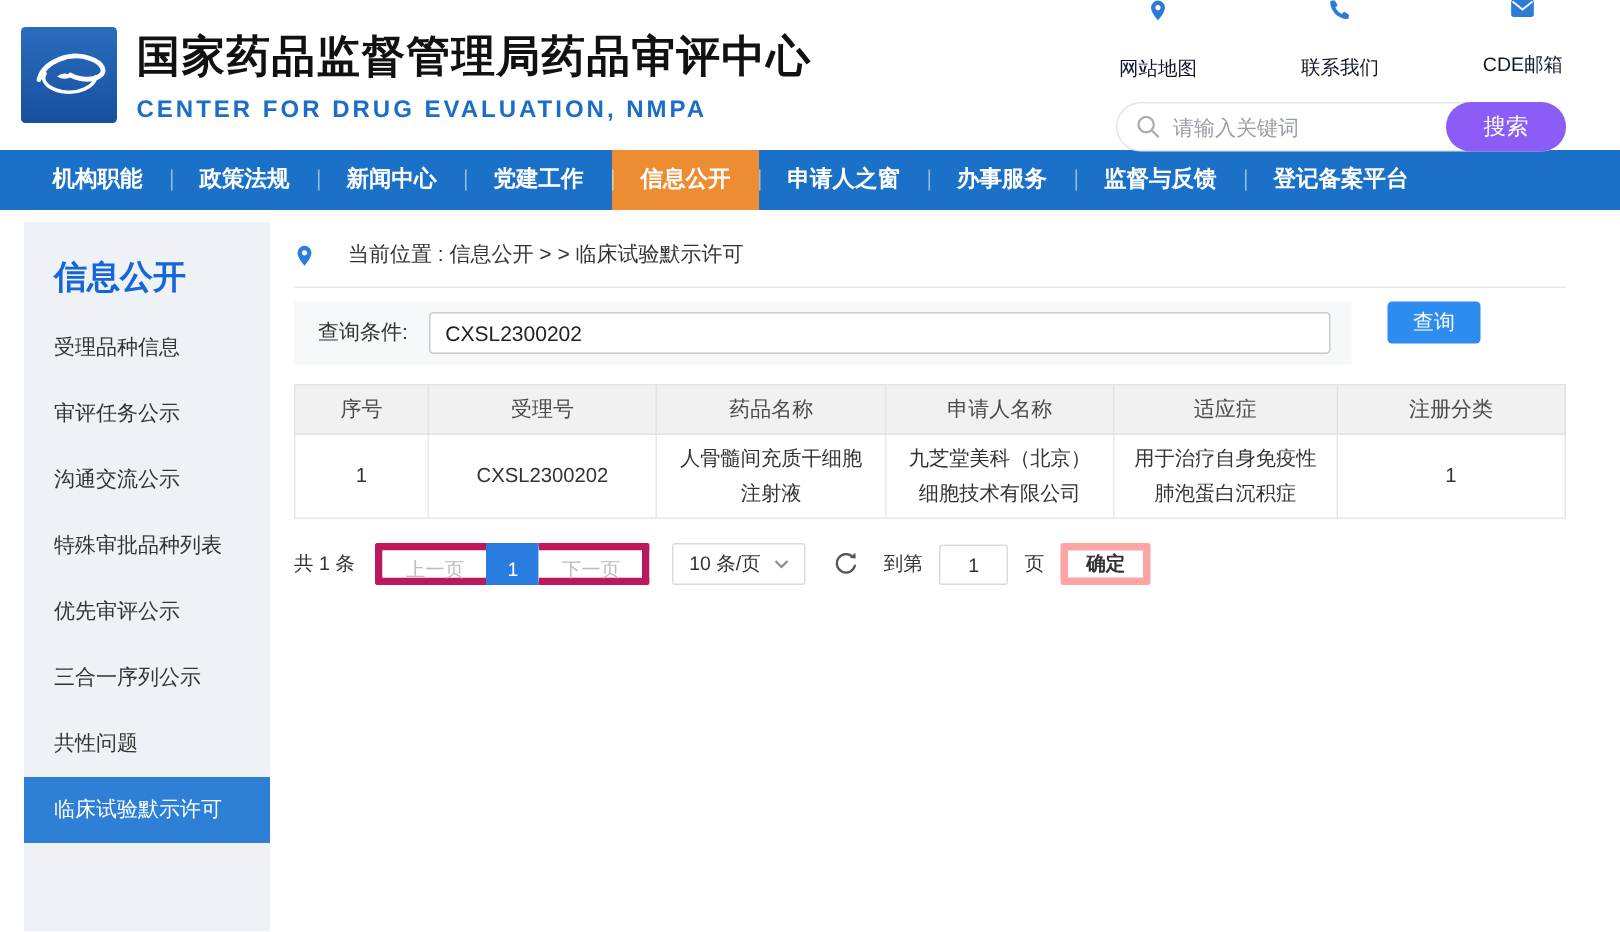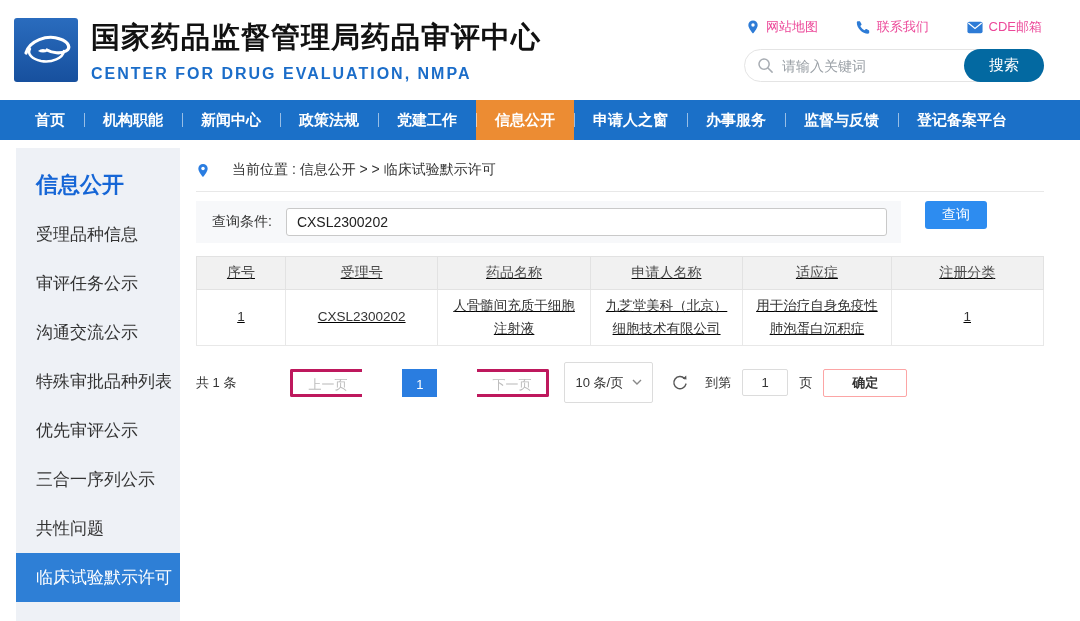--- a/index.html
+++ b/index.html
@@ -7,64 +7,64 @@
     font-family:"Liberation Sans","DejaVu Sans",sans-serif; }
 
   
   .header { height:100px; display:flex; align-items:center; padding:0 36px 0 14px; background:#fff; }
   .logo { width:64px; height:64px; flex-shrink:0; }
   .brand { margin-left:13px; }
   .brand-title { font-size:29px; font-weight:bold; color:#111; letter-spacing:1px; white-space:nowrap; }
   .brand-sub { font-size:16px; font-weight:bold; color:#1b6dc9; letter-spacing:2px; margin-top:7px; white-space:nowrap; }
   .header-right { margin-left:auto; width:300px; }
   .top-links { display:flex; justify-content:space-between; margin-bottom:13px; padding:0 2px; }
-  .top-link { display:flex; align-items:center; gap:6px; font-size:13px; color:#ec4899; cursor:pointer; white-space:nowrap; }
+  .top-link { display:flex; align-items:center; gap:22px; font-size:13px; color:#0f172a; cursor:pointer; white-space:nowrap;flex-direction:column; }
   .search-bar { display:flex; align-items:center; border:1px solid #e4e4e4; border-radius:17px; height:33px; background:#fff; padding-left:12px; }
   .search-input { border:none; outline:none; flex:1; font-size:14px; color:#333; margin-left:8px; min-width:0; background:transparent; }
   .search-input::placeholder { color:#9aa0a6; }
-  .search-btn { height:33px; margin:-1px -1px -1px 0; border:none; border-radius:17px; background:#0369a1; color:#fff; font-size:15px; padding:0 25px; cursor:pointer; }
+  .search-btn { height:33px; margin:-1px -1px -1px 0; border:none; border-radius:17px; background:#8b5cf6; color:#fff; font-size:15px; padding:0 25px; cursor:pointer; }
 
   
   .nav { height:40px; background:#1b70c8; display:flex; align-items:stretch; padding-left:16px; }
   .nav-item { position:relative; color:#fff; font-size:15px; font-weight:bold; line-height:40px; padding:0 19px; cursor:pointer; white-space:nowrap; }
   .nav-item + .nav-item::before { content:""; position:absolute; left:0; top:13px; height:14px; width:1px; background:rgba(255,255,255,.55); }
   .nav-item.active { background:#ec8c33; }
 
   
   .container { display:flex; align-items:stretch; height:481px; padding:8px 36px 0 16px; }
   .sidebar { width:164px; flex-shrink:0; background:#eef1f6; }
   .sidebar-title { color:#1666d6; font-size:22px; font-weight:bold; padding:22px 0 10px 20px; }
-  .side-item { font-size:17px; color:#333; padding:13px 0 13px 20px; cursor:pointer; }
+  .side-item { font-size:14px; color:#333; padding:13px 0 13px 20px; cursor:pointer; }
   .side-item.active { background:#2e7fd6; color:#fff; }
 
   .main { flex:1; margin-left:16px; min-width:0; }
   .breadcrumb { display:flex; align-items:center; gap:22px; padding:13px 0 12px; border-bottom:1px solid #e8e8e8; font-size:14px; color:#333; }
 
   .query-row { display:flex; align-items:flex-start; margin-top:9px; }
   .query-box { width:705px; background:#f7f8fa; display:flex; align-items:center; padding:7px 14px 7px 16px; }
   .query-label { font-size:14px; color:#333; margin-right:14px; white-space:nowrap; }
   .query-input { flex:1; height:28px; border:1px solid #c9c9c9; border-radius:3px; padding:0 10px; font-size:14px; color:#222; background:#fff; outline:none; }
   .query-btn { margin-left:24px; background:#2d8cf0; color:#fff; border:none; border-radius:3px; height:28px; padding:0 17px; font-size:14px; cursor:pointer; }
 
-  table.results { width:100%; border-collapse:collapse; margin-top:13px; table-layout:fixed;text-decoration:underline; }
+  table.results { width:100%; border-collapse:collapse; margin-top:13px; table-layout:fixed; }
   table.results th { background:#f1f1f1; border:1px solid #e2e2e2; font-weight:normal; font-size:14px; color:#4a4a4a; height:33px; }
   table.results td { border:1px solid #e8e8e8; text-align:center; font-size:13.5px; color:#333; height:56px; padding:4px 12px; line-height:1.65; background:#fff; }
 
   .pagination { display:flex; align-items:center; margin-top:16px; font-size:13px; color:#333; }
   .pg-total { margin-right:14px; white-space:nowrap; }
   .pg-group { display:flex; }
-  .pg-btn { border:3px solid #be185d; height:28px; line-height:26px; padding:0 15px; color:#bcbcbc; background:#fff; font-size:13px; cursor:default; white-space:nowrap;margin-left:40px; }
+  .pg-btn { border:5px solid #be185d; height:28px; line-height:26px; padding:0 15px; color:#bcbcbc; background:#fff; font-size:13px; cursor:default; white-space:nowrap; }
   .pg-btn.prev { border-radius:2px 0 0 2px; border-right:none; }
   .pg-btn.next { border-radius:0 2px 2px 0; border-left:none; }
   .pg-num { min-width:35px; text-align:center; padding:0; background:#2a7de0; border-color:#2a7de0; color:#fff; cursor:pointer; }
-  .pg-select { display:flex; align-items:center; gap:9px; border:1px solid #dcdcdc; border-radius:2px; height:41px; padding:0 10px; margin-left:15px; cursor:pointer; white-space:nowrap; }
+  .pg-select { display:flex; align-items:center; gap:9px; border:1px solid #dcdcdc; border-radius:2px; height:28px; padding:0 10px; margin-left:15px; cursor:pointer; white-space:nowrap; }
   .pg-refresh { margin-left:18px; display:flex; align-items:center; cursor:pointer; }
   .pg-goto { display:flex; align-items:center; gap:11px; margin-left:16px; }
   .pg-goto-input { width:46px; height:27px; border:1px solid #dcdcdc; border-radius:2px; text-align:center; font-size:13px; color:#333; outline:none; }
-  .pg-confirm { border:1px solid #fca5a5; border-radius:2px; background:#fff; height:28px; padding:0 28px; font-size:13px; font-weight:bold; color:#333; cursor:pointer; }
+  .pg-confirm { border:5px solid #fca5a5; border-radius:2px; background:#fff; height:28px; padding:0 12px; font-size:13px; font-weight:bold; color:#333; cursor:pointer; }
 </style>
 </head>
 <body>
 
 <div class="header">
   <svg class="logo" viewBox="0 0 64 64">
     <defs>
       <linearGradient id="lg" x1="0" y1="0" x2="0" y2="1">
         <stop offset="0" stop-color="#2a6cbe"></stop>
           <stop offset="1" stop-color="#17509e"></stop>
@@ -108,24 +108,23 @@
           <circle cx="7.5" cy="7.5" r="5.4" fill="none" stroke="#a8adb3" stroke-width="1.6"></circle>
           <line x1="11.6" y1="11.6" x2="16" y2="16" stroke="#a8adb3" stroke-width="1.6" stroke-linecap="round"></line>
         </svg>
       <input class="search-input" type="text" placeholder="请输入关键词" style="">
       <button class="search-btn">搜索</button>
     </div>
   </div>
 </div>
 
 <div class="nav">
-  <div class="nav-item">首页</div>
   <div class="nav-item">机构职能</div>
+  <div class="nav-item">政策法规</div>
   <div class="nav-item">新闻中心</div>
-  <div class="nav-item">政策法规</div>
   <div class="nav-item">党建工作</div>
   <div class="nav-item active">信息公开</div>
   <div class="nav-item">申请人之窗</div>
   <div class="nav-item">办事服务</div>
   <div class="nav-item">监督与反馈</div>
   <div class="nav-item">登记备案平台</div>
 </div>
 
 <div class="container">
 

